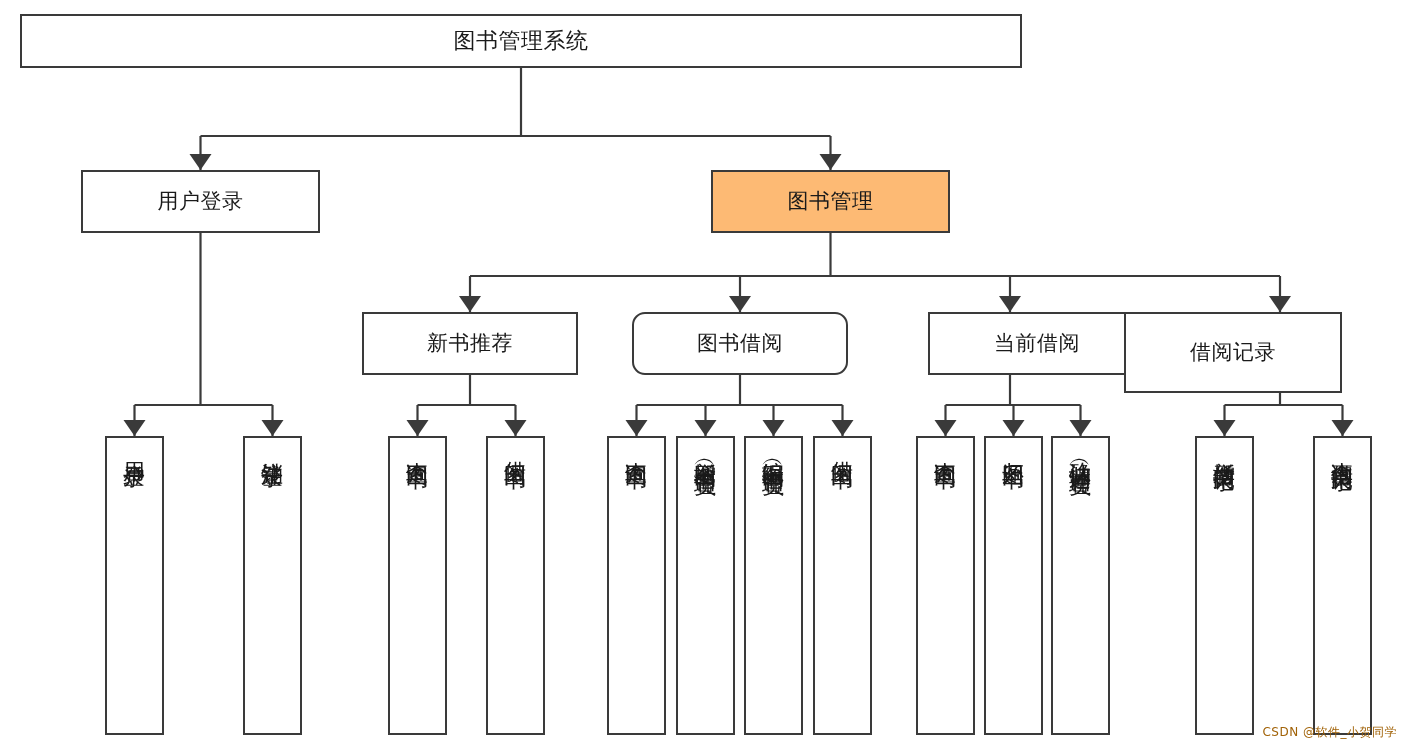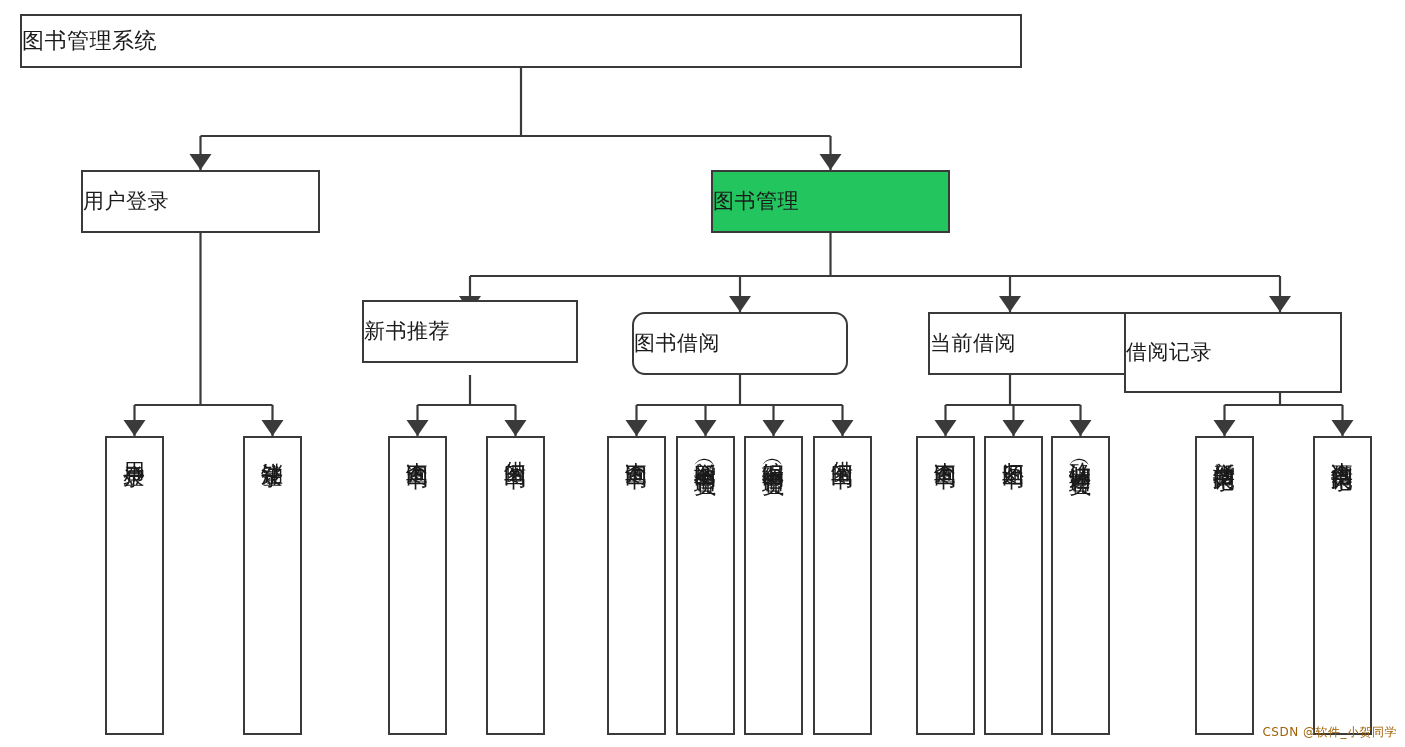--- a/index.html
+++ b/index.html
@@ -25,20 +25,21 @@
     height: 747px;
     pointer-events: none;
   }
   .node {
     position: absolute;
     box-sizing: border-box;
     border: 2px solid #3a3a3a;
     background: #ffffff;
     display: flex;
     align-items: center;
+    justify-content: center;
     color: #1a1a1a;
   }
   .node .label {
     display: block;
     text-align: center;
     line-height: 1.28;
     letter-spacing: 0.5px;
   }
   
   .node.horiz .label {
@@ -131,24 +132,24 @@
       <polygon points="1331.5,420 1353.5,420 1342.5,436" fill="#3a3a3a"></polygon>
     </svg>
 
   <div id="nodes">
       <div class="node horiz root" style="left: 20px; top: 14px; width: 1002px; height: 54px; border-color: rgb(58, 58, 58); background: rgb(255, 255, 255); color: rgb(26, 26, 26);">
         <span class="label">图书管理系统</span>
       </div>
       <div class="node horiz" style="left: 81px; top: 170px; width: 239px; height: 63px; border-color: rgb(58, 58, 58); background: rgb(255, 255, 255); color: rgb(26, 26, 26);">
         <span class="label">用户登录</span>
       </div>
-      <div class="node horiz" style="left: 711px; top: 170px; width: 239px; height: 63px; border-color: rgb(58, 58, 58); background: #22c55e; color: rgb(26, 26, 26);">
+      <div class="node horiz" style="left: 711px; top: 170px; width: 239px; height: 63px; border-color: rgb(58, 58, 58); background: #fdba74; color: rgb(26, 26, 26);">
         <span class="label">图书管理</span>
       </div>
-      <div class="node horiz" style="left: 362px; top: 300px; width: 216px; height: 63px; border-color: rgb(58, 58, 58); background: rgb(255, 255, 255); color: rgb(26, 26, 26);">
+      <div class="node horiz" style="left: 362px; top: 312px; width: 216px; height: 63px; border-color: rgb(58, 58, 58); background: rgb(255, 255, 255); color: rgb(26, 26, 26);">
         <span class="label">新书推荐</span>
       </div>
       <div class="node horiz" style="left: 632px; top: 312px; width: 216px; height: 63px; border-color: rgb(58, 58, 58); background: rgb(255, 255, 255); color: rgb(26, 26, 26); border-radius: 13px;">
         <span class="label">图书借阅</span>
       </div>
       <div class="node horiz" style="left: 928px; top: 312px; width: 218px; height: 63px; border-color: rgb(58, 58, 58); background: rgb(255, 255, 255); color: rgb(26, 26, 26);">
         <span class="label">当前借阅</span>
       </div>
       <div class="node horiz" style="left: 1124px; top: 312px; width: 218px; height: 81px; border-color: rgb(58, 58, 58); background: rgb(255, 255, 255); color: rgb(26, 26, 26);">
         <span class="label">借阅记录</span>

